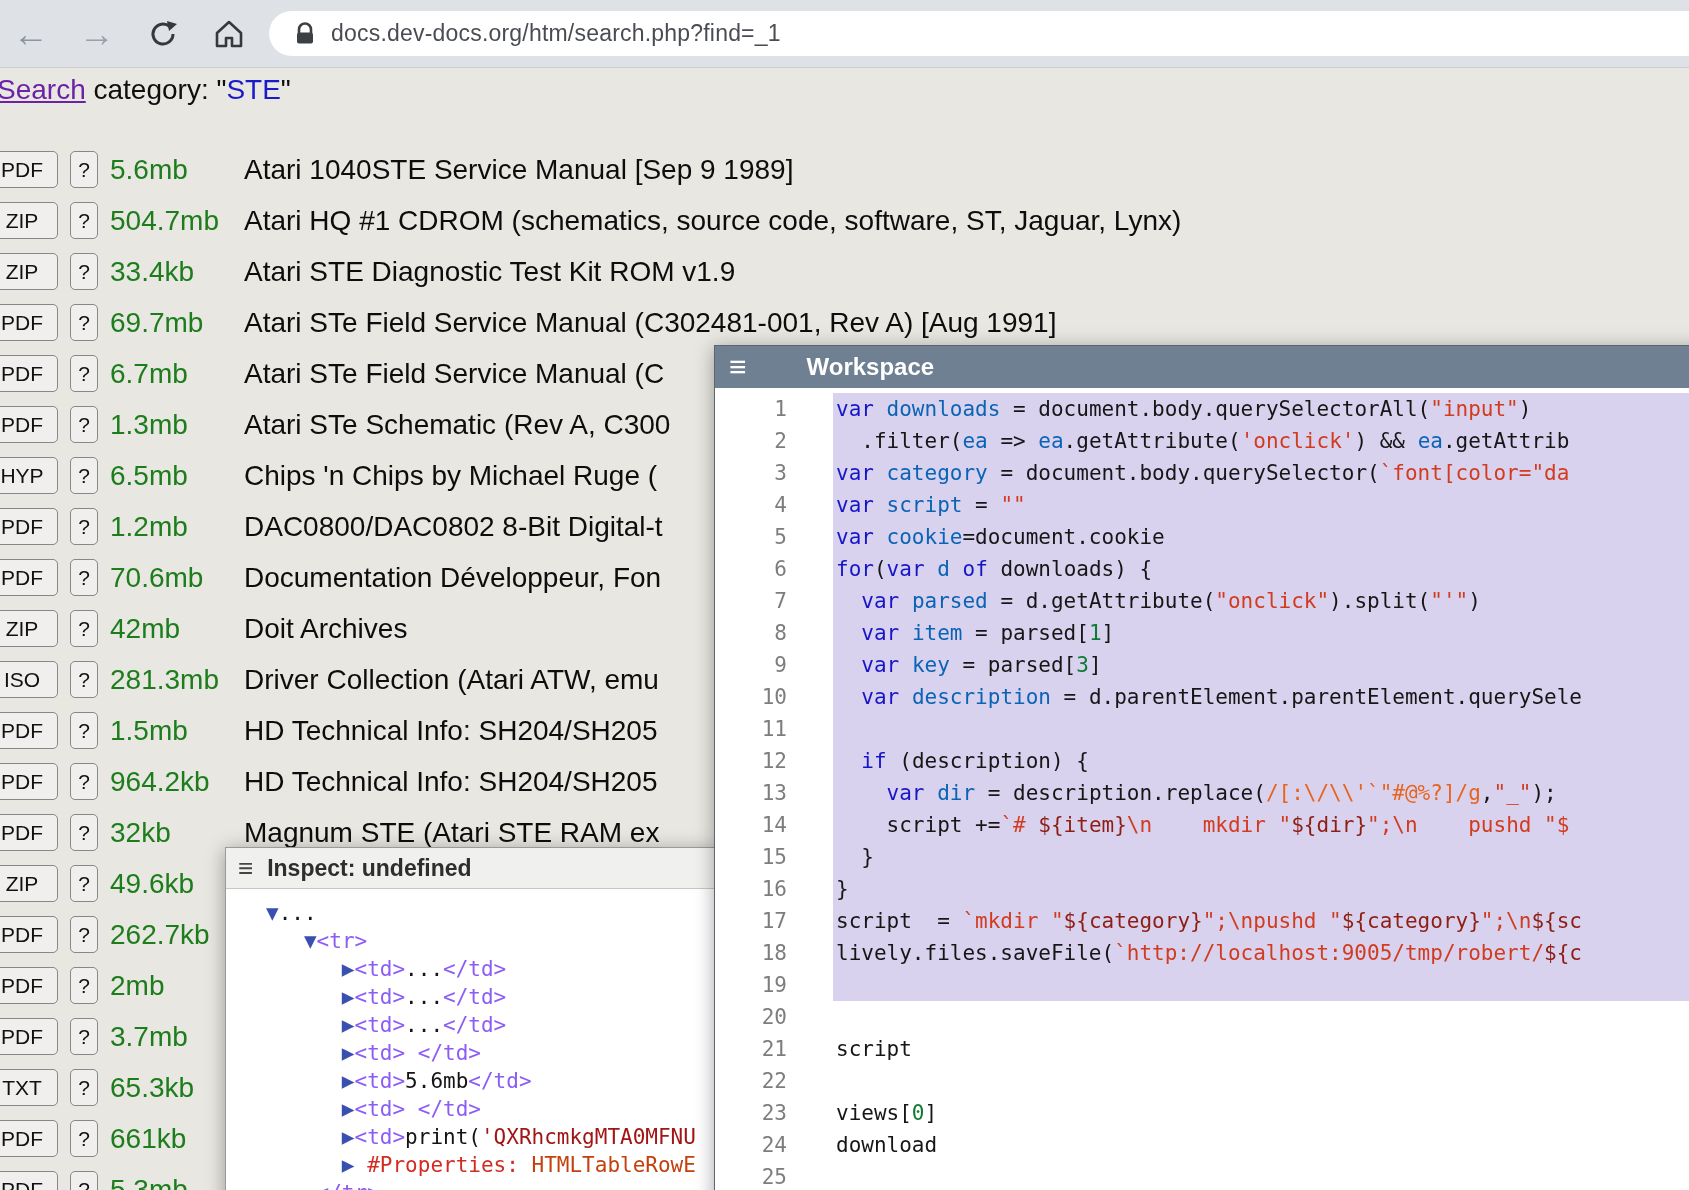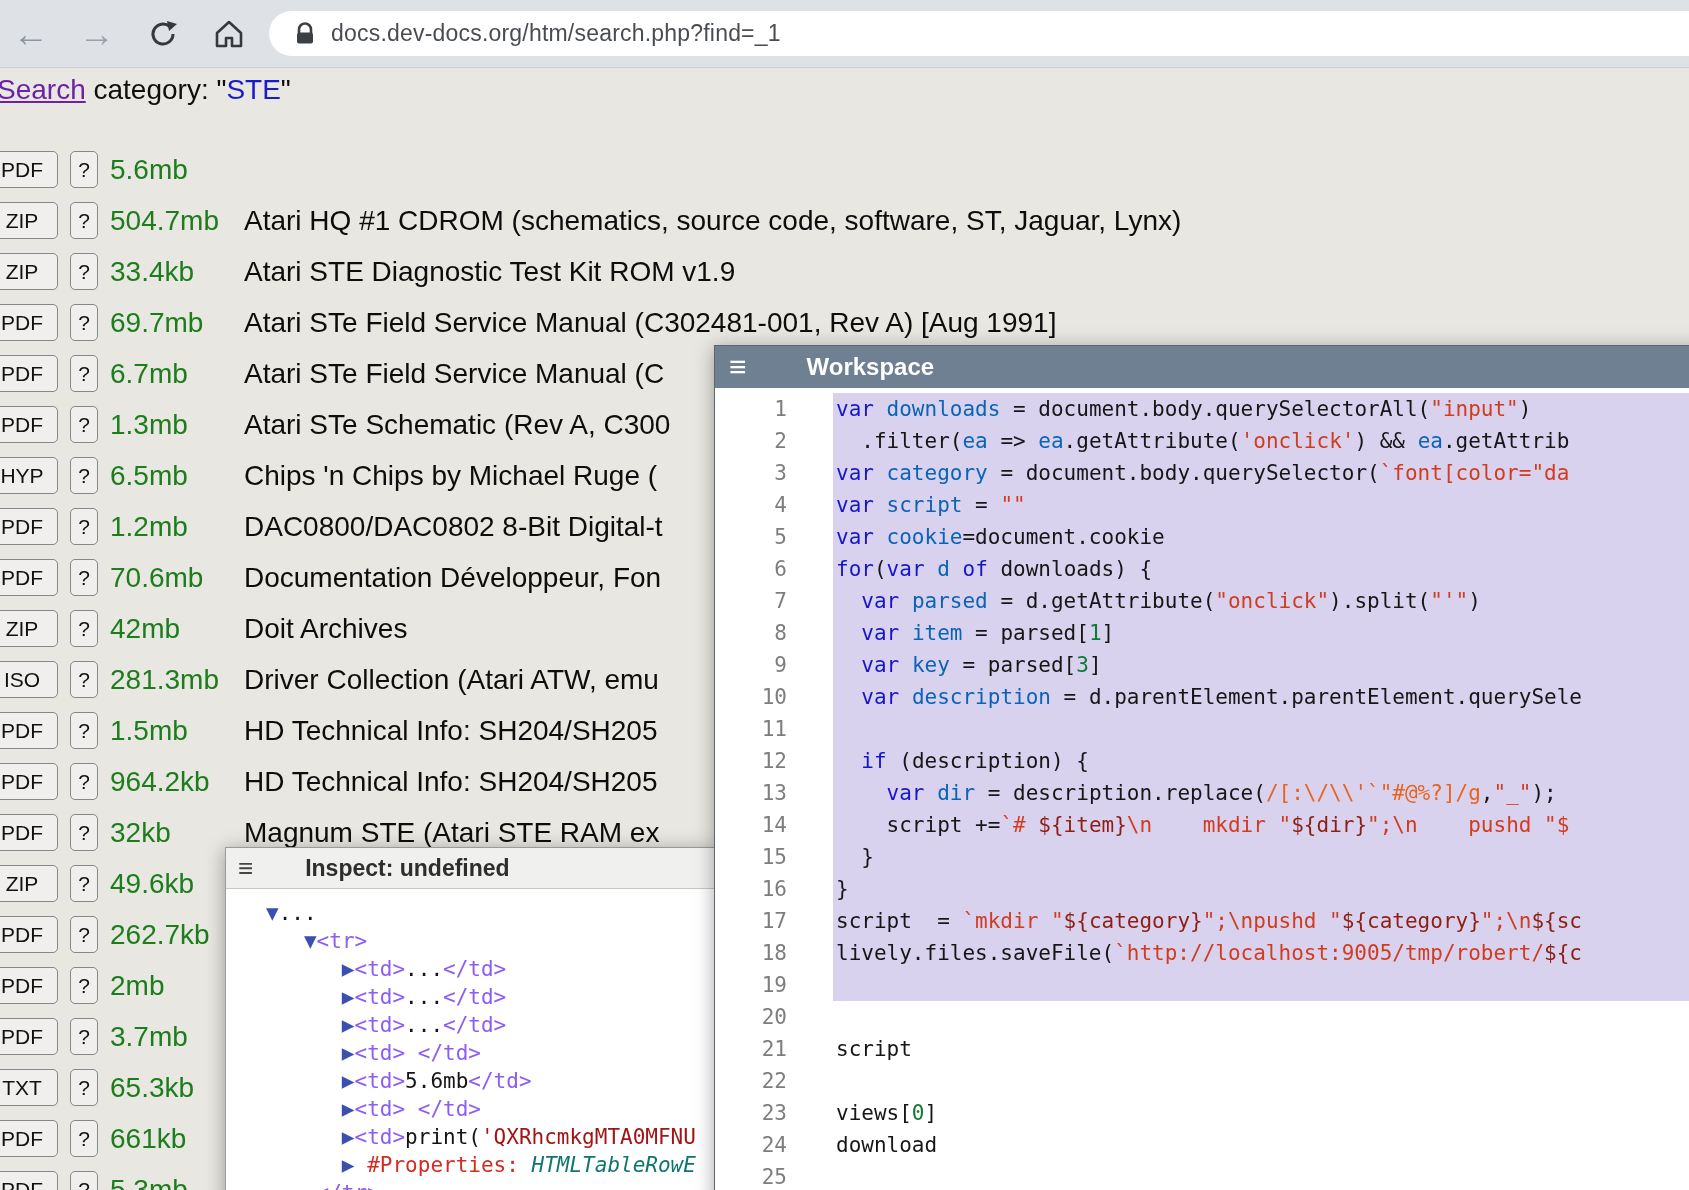--- a/index.html
+++ b/index.html
@@ -30,30 +30,30 @@
   .help-btn{margin-left:12px;width:28px;height:37px;border:1.5px solid #878787;background:#f0efed;
     border-radius:5px;font-size:21px;color:#111;font-family:inherit;padding:0;flex:none;}
   .size{margin-left:12px;width:124px;font-size:28px;color:var(--size-green,#1d7d1d);white-space:nowrap;flex:none;}
   .rtitle{margin-left:10px;font-size:28px;color:#0d0d0d;white-space:nowrap;}
   
   .window{position:absolute;box-shadow:0 3px 18px rgba(0,0,0,.35);}
   
   .inspector{left:225px;top:847px;width:490px;height:400px;background:#fff;border:1px solid #9a9a9a;z-index:5;}
   .insp-bar{height:40px;background:#f0f0ee;border-bottom:1px solid #c6c6c6;display:flex;align-items:center;}
   .insp-menu{font-size:26px;color:#444;margin:0 14px 0 12px;line-height:1;}
-  .insp-title{font-weight:bold;font-size:23px;color:#2e2e2e;margin-left:38px;}
+  .insp-title{font-weight:bold;font-size:23px;color:#2e2e2e;}
   .tree{padding:10px 0 0 40px;font-family:"DejaVu Sans Mono","Liberation Mono",monospace;
     font-size:21px;line-height:28px;white-space:pre;overflow:hidden;}
   .trow{height:28px;}
   .tree .tk-tri{color:#3a50b0;}
   .tree .tk-tag{color:#8b5cf6;}
   .tree .tk-pl{color:#141414;}
   .tree .tk-str{color:#a31515;margin-top:28px;}
   .tree .tk-red{color:#d22c22;}
-  .tree .tk-navy{color:#0f766e;font-style:italic;}
+  .tree .tk-navy{color:#c2410c;}
   
   .workspace{left:714px;top:345px;width:1010px;height:890px;background:#fff;border:1px solid #5a6672;z-index:10;}
   .ws-bar{height:42px;background:var(--workspace-titlebar,#6e8091);display:flex;align-items:center;}
   .ws-menu{color:#fff;font-size:30px;margin:0 16px 0 14px;line-height:1;}
   .ws-title{color:#fff;font-weight:bold;font-size:24px;margin-left:44px;}
   .ws-body{position:absolute;top:42px;left:0;right:0;bottom:0;overflow:hidden;padding-top:5px;
     font-family:"DejaVu Sans Mono","Liberation Mono",monospace;font-size:21px;line-height:32px;}
   .cline{display:flex;height:32px;}
   .ln{width:72px;text-align:right;color:#7d7d7d;flex:none;}
   .lsp{width:46px;flex:none;}
@@ -101,20 +101,21 @@
 
 <div class="search-header">
   <a>Search</a><span> category: "</span><span class="val">STE</span><span>"</span>
 </div>
 
 <div id="results">
     <div class="row">
       <button class="type-btn">PDF</button>
       <button class="help-btn">?</button>
       <span class="size">5.6mb</span>
+      <span class="rtitle">Atari 1040STE Service Manual [Sep 9 1989]</span>
     </div>
     <div class="row">
       <button class="type-btn">ZIP</button>
       <button class="help-btn">?</button>
       <span class="size">504.7mb</span>
       <span class="rtitle">Atari HQ #1 CDROM (schematics, source code, software, ST, Jaguar, Lynx)</span>
     </div>
     <div class="row">
       <button class="type-btn">ZIP</button>
       <button class="help-btn">?</button>

